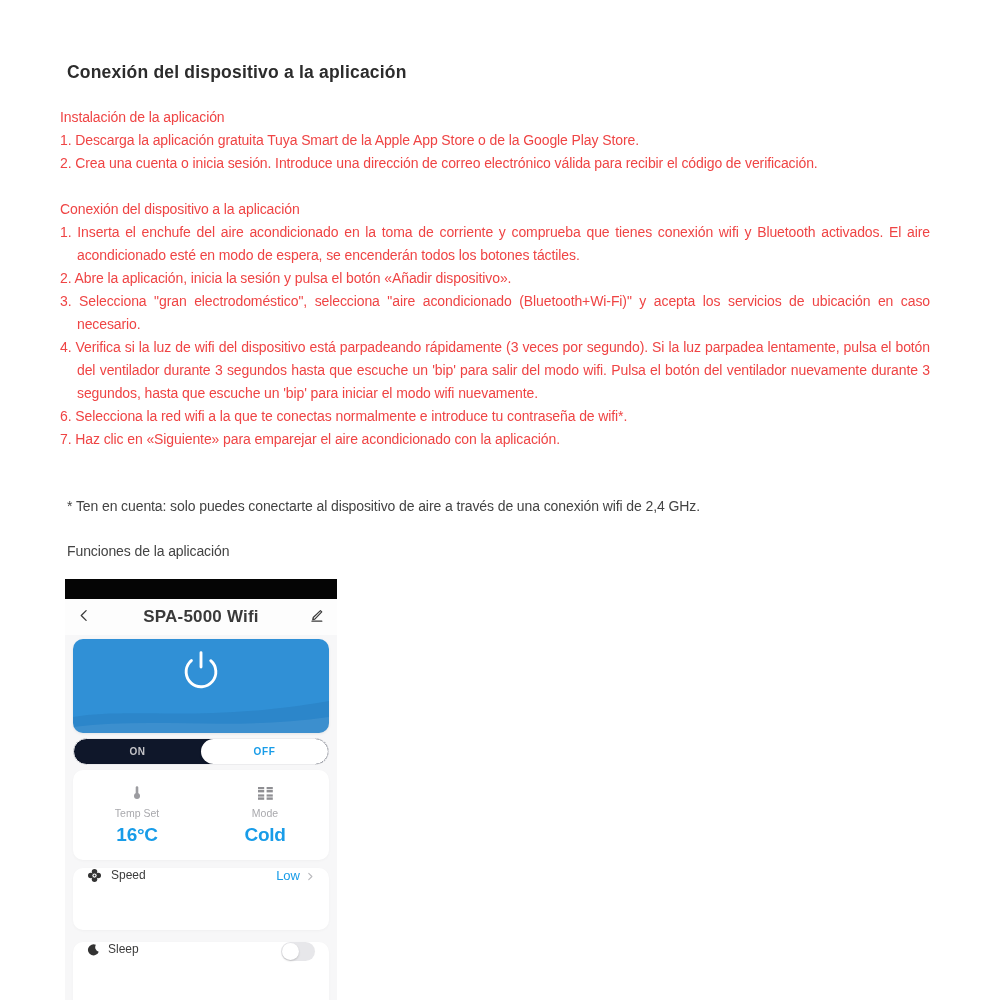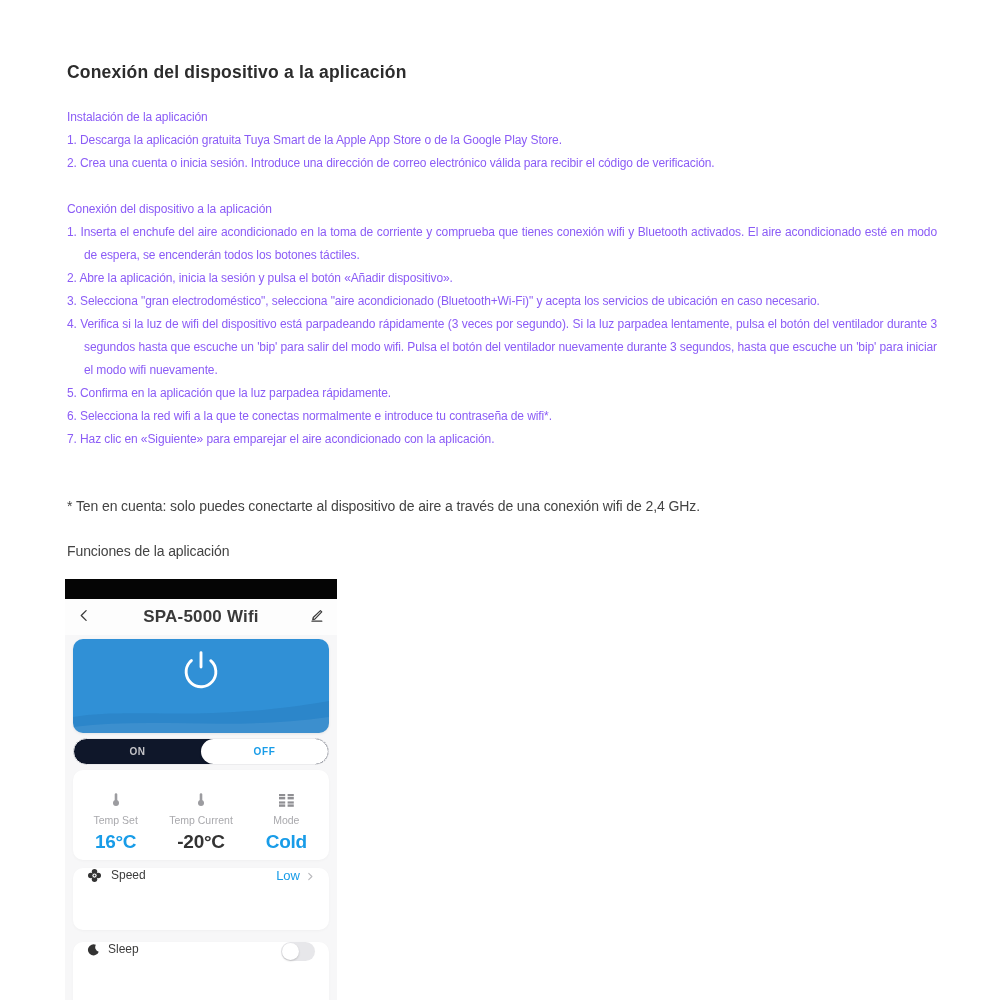--- a/index.html
+++ b/index.html
@@ -5,21 +5,21 @@
   * { margin:0; padding:0; box-sizing:border-box; }
   html,body { background:#ffffff; }
   .page {
     position:relative; width:1000px; height:1000px; background:#ffffff;
     font-family:"Liberation Sans", sans-serif; color:#424242; overflow:hidden;
   }
   .doc-title {
     position:absolute; left:67px; top:62px;
     font-size:17.5px; font-weight:700; color:#2c2c2c; letter-spacing:.2px;
   }
-  .sec { position:absolute; left:67px; width:870px; font-size:12px; line-height:23px; color:#8b5cf6; letter-spacing:-.1px; }
+  .sec { position:absolute; left:60px; width:870px; font-size:14px; line-height:23px; color:#ef4444; letter-spacing:-.1px; }
   .sec-install { top:106px; }
   .sec-connect { top:198px; }
   .sec .item { padding-left:17px; text-indent:-17px; text-align:justify; }
   .doc-note { position:absolute; left:67px; top:495px; width:870px; font-size:14px; line-height:23px; color:#434343; letter-spacing:-.1px; }
   .doc-func { position:absolute; left:67px; top:540px; width:870px; font-size:14px; line-height:23px; color:#434343; letter-spacing:-.1px; }
 
   
   .phone { position:absolute; left:65px; top:579px; width:272px; height:421px; background:#f7f7f8; }
   .statusbar { height:20px; background:#050505; }
   .appbar { height:36px; background:#fdfdfd; display:flex; align-items:center; padding:0 13px; }
@@ -37,21 +37,21 @@
 
   .seg {
     margin-top:5px; height:27px; border-radius:14px; background:#0f172a;
     border:1px solid #ececee; display:flex; overflow:hidden;
   }
   .seg-half { flex:1; display:flex; align-items:center; justify-content:center; font-size:10px; font-weight:700; letter-spacing:.6px; }
   .seg-on { color:#c4c4c8; }
   .seg-off { background:#ffffff; border-radius:14px; box-shadow:0 1px 3px rgba(0,0,0,.09); color:#189ce8; }
 
   .card { background:#ffffff; border-radius:10px; box-shadow:0 1px 3px rgba(0,0,0,.03); }
-  .stats { margin-top:5px; height:90px; display:flex;align-items:center; }
+  .stats { margin-top:5px; height:90px; display:flex; }
   .stat { flex:1; display:flex; flex-direction:column; align-items:center; padding-top:15px; }
   .stat .sicon { height:15px; display:flex; align-items:flex-end; }
   .stat .slabel { margin-top:7px; font-size:10.5px; color:#a9a9ad; }
   .stat .svalue { margin-top:5px; font-size:19px; font-weight:700; letter-spacing:-.3px; }
   .val-blue { color:#189ce8; }
   .val-dark { color:#333333; }
 
   .rowcard { display:flex; align-items:flex-start; padding:0 14px; }
   .rc-speed { margin-top:8px; height:62px; }
   .rc-sleep { margin-top:12px; height:70px; }
@@ -81,21 +81,20 @@
     <div class="item">1. Descarga la aplicación gratuita Tuya Smart de la Apple App Store o de la Google Play Store.</div>
     <div class="item">2. Crea una cuenta o inicia sesión. Introduce una dirección de correo electrónico válida para recibir el código de verificación.</div>
   </div>
 
   <div class="sec sec-connect">
     <div class="heading">Conexión del dispositivo a la aplicación</div>
     <div class="item">1. Inserta el enchufe del aire acondicionado en la toma de corriente y comprueba que tienes conexión wifi y Bluetooth activados. El aire acondicionado esté en modo de espera, se encenderán todos los botones táctiles.</div>
     <div class="item">2. Abre la aplicación, inicia la sesión y pulsa el botón «Añadir dispositivo».</div>
     <div class="item">3. Selecciona "gran electrodoméstico", selecciona "aire acondicionado (Bluetooth+Wi-Fi)" y acepta los servicios de ubicación en caso necesario.</div>
     <div class="item">4. Verifica si la luz de wifi del dispositivo está parpadeando rápidamente (3 veces por segundo). Si la luz parpadea lentamente, pulsa el botón del ventilador durante 3 segundos hasta que escuche un 'bip' para salir del modo wifi. Pulsa el botón del ventilador nuevamente durante 3 segundos, hasta que escuche un 'bip' para iniciar el modo wifi nuevamente.</div>
-    <div class="item">5. Confirma en la aplicación que la luz parpadea rápidamente.</div>
     <div class="item">6. Selecciona la red wifi a la que te conectas normalmente e introduce tu contraseña de wifi*.</div>
     <div class="item">7. Haz clic en «Siguiente» para emparejar el aire acondicionado con la aplicación.</div>
   </div>
 
   <div class="doc-note">* Ten en cuenta: solo puedes conectarte al dispositivo de aire a través de una conexión wifi de 2,4 GHz.</div>
 
   <div class="doc-func">Funciones de la aplicación</div>
 
   <div class="phone">
     <div class="statusbar"></div>
@@ -145,30 +144,20 @@
             <svg width="12" height="15" viewBox="0 0 12 15">
                 <line x1="6" y1="2.6" x2="6" y2="8.2" stroke="#9c9ca0" stroke-width="2.6" stroke-linecap="round"></line>
                 <circle cx="6" cy="11" r="3" fill="#9c9ca0"></circle>
               </svg>
           </span>
           <span class="slabel">Temp Set</span>
           <span class="svalue val-blue">16°C</span>
         </div>
         <div class="stat">
           <span class="sicon">
-            <svg width="12" height="15" viewBox="0 0 12 15">
-                <line x1="6" y1="2.6" x2="6" y2="8.2" stroke="#9c9ca0" stroke-width="2.6" stroke-linecap="round"></line>
-                <circle cx="6" cy="11" r="3" fill="#9c9ca0"></circle>
-              </svg>
-          </span>
-          <span class="slabel">Temp Current</span>
-          <span class="svalue val-dark">-20°C</span>
-        </div>
-        <div class="stat">
-          <span class="sicon">
             <svg width="15" height="13" viewBox="0 0 15 13" fill="#8f8f93">
               <rect x="0" y="0" width="6.2" height="2.2"></rect>
                 <rect x="0" y="3" width="6.2" height="2.4"></rect>
               <rect x="8.6" y="0" width="6.2" height="2.2"></rect>
                 <rect x="8.6" y="3" width="6.2" height="2.4"></rect>
               <rect x="0" y="7.4" width="6.2" height="2.2"></rect>
                 <rect x="0" y="10.4" width="6.2" height="2.4"></rect>
               <rect x="8.6" y="7.4" width="6.2" height="2.2"></rect>
                 <rect x="8.6" y="10.4" width="6.2" height="2.4"></rect>
             </svg>

